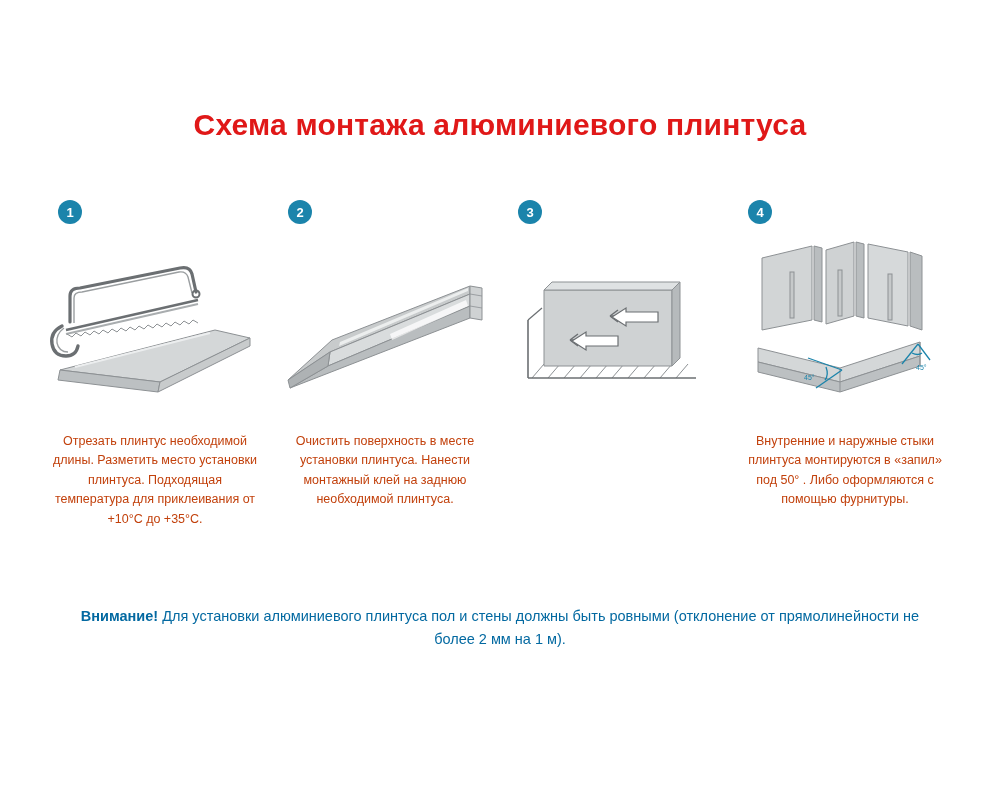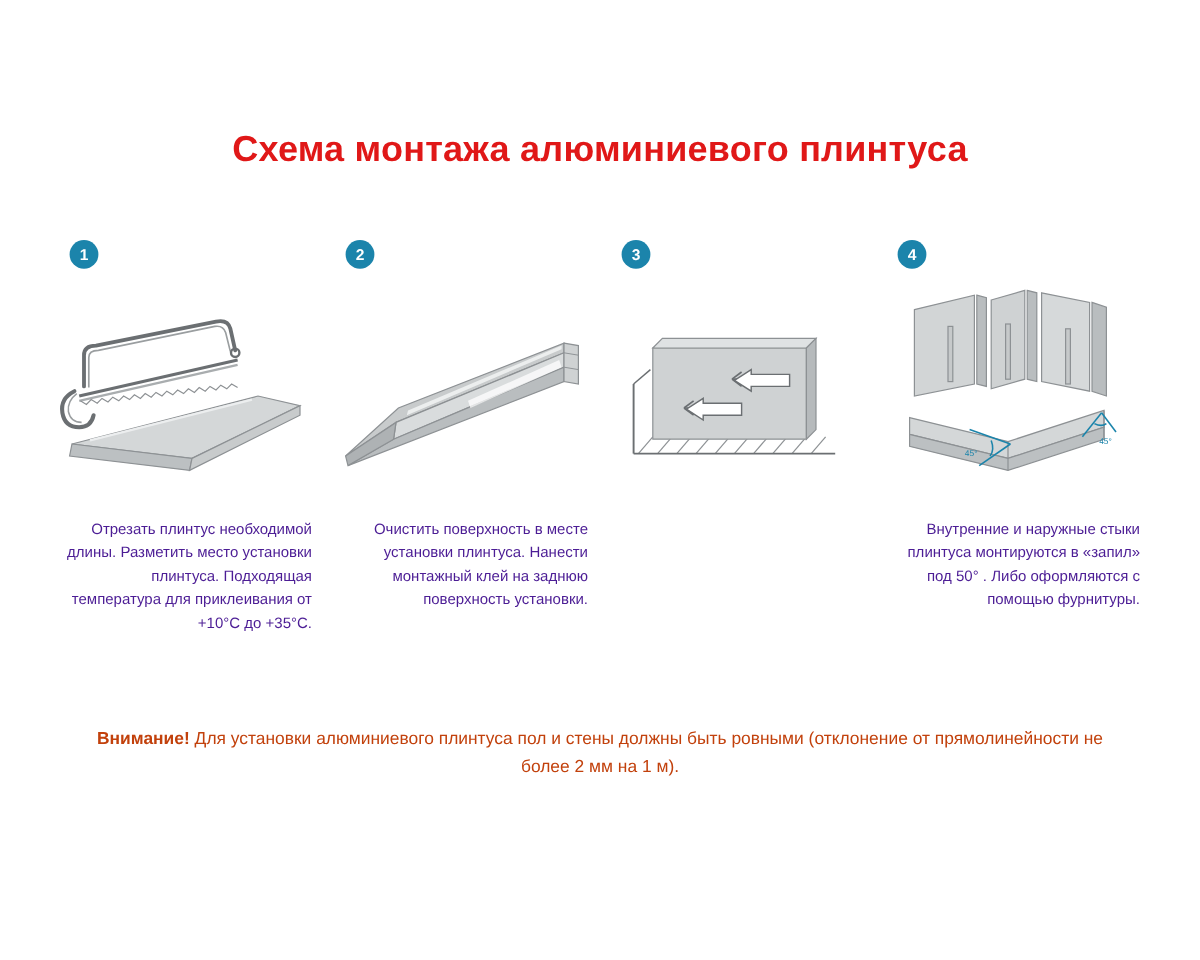--- a/index.html
+++ b/index.html
@@ -65,34 +65,34 @@
     height: 190px;
     position: relative;
   }
   .art svg {
     display: block;
   }
   .caption {
     margin-top: 12px;
     width: 210px;
     margin-left: 10px;
-    text-align: right;
+    text-align: center;
     font-size: 12.5px;
     line-height: 1.55;
-    color: #4c1d95;
+    color: #c2410c;
   }
   .note {
     position: absolute;
     top: 605px;
     left: 80px;
     width: 840px;
     text-align: center;
     font-size: 14.5px;
     line-height: 1.6;
-    color: #c2410c;
+    color: #0369a1;
   }
   .note b {
     font-weight: bold;
   }
 </style>
 </head>
 <body>
 
 <div class="page">
 
@@ -140,21 +140,21 @@
 
           <polygon points="70,112 198,58 198,61 69,116" fill="#f0f2f2" opacity="0.9"></polygon>
 
           <polygon points="120,104 196,70 198,76 122,110" fill="#ffffff" opacity="0.75"></polygon>
 
           <path d="M200,56 L212,58 L212,90 L200,88 Z" fill="#cfd2d3" stroke="#8d9194" stroke-width="1"></path>
           <line x1="200" y1="64" x2="212" y2="66" stroke="#8d9194" stroke-width="0.8"></line>
           <line x1="200" y1="76" x2="212" y2="78" stroke="#8d9194" stroke-width="0.8"></line>
         </svg>
       </div>
-      <div class="caption">Очистить поверхность в месте установки плинтуса. Нанести монтажный клей на заднюю поверхность установки.</div>
+      <div class="caption">Очистить поверхность в месте установки плинтуса. Нанести монтажный клей на заднюю необходимой плинтуса.</div>
     </div>
 
     <div class="step">
       <div class="badge">3</div>
       <div class="art">
         <svg width="230" height="190" viewBox="0 0 230 190" xmlns="http://www.w3.org/2000/svg">
 
           <g stroke="#8d9194" stroke-width="1">
             <line x1="32" y1="148" x2="44" y2="134"></line>
             <line x1="48" y1="148" x2="60" y2="134"></line>

